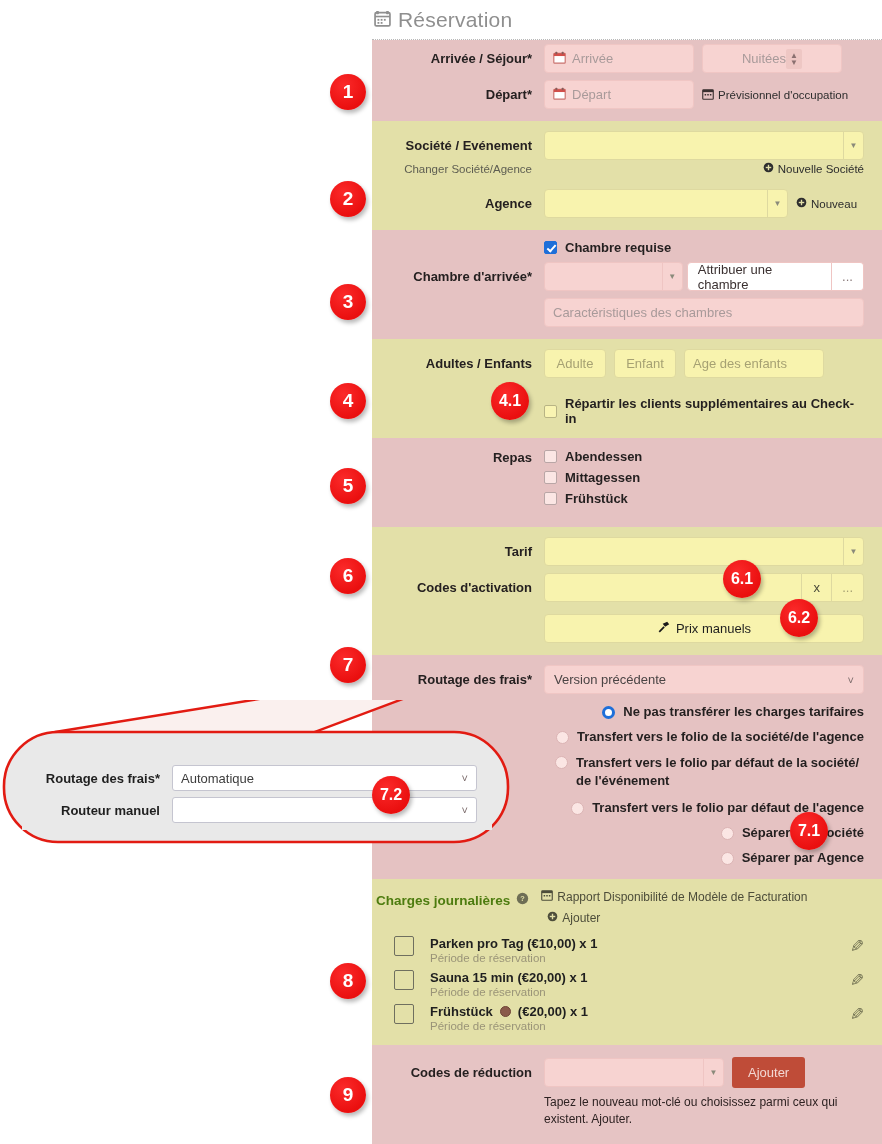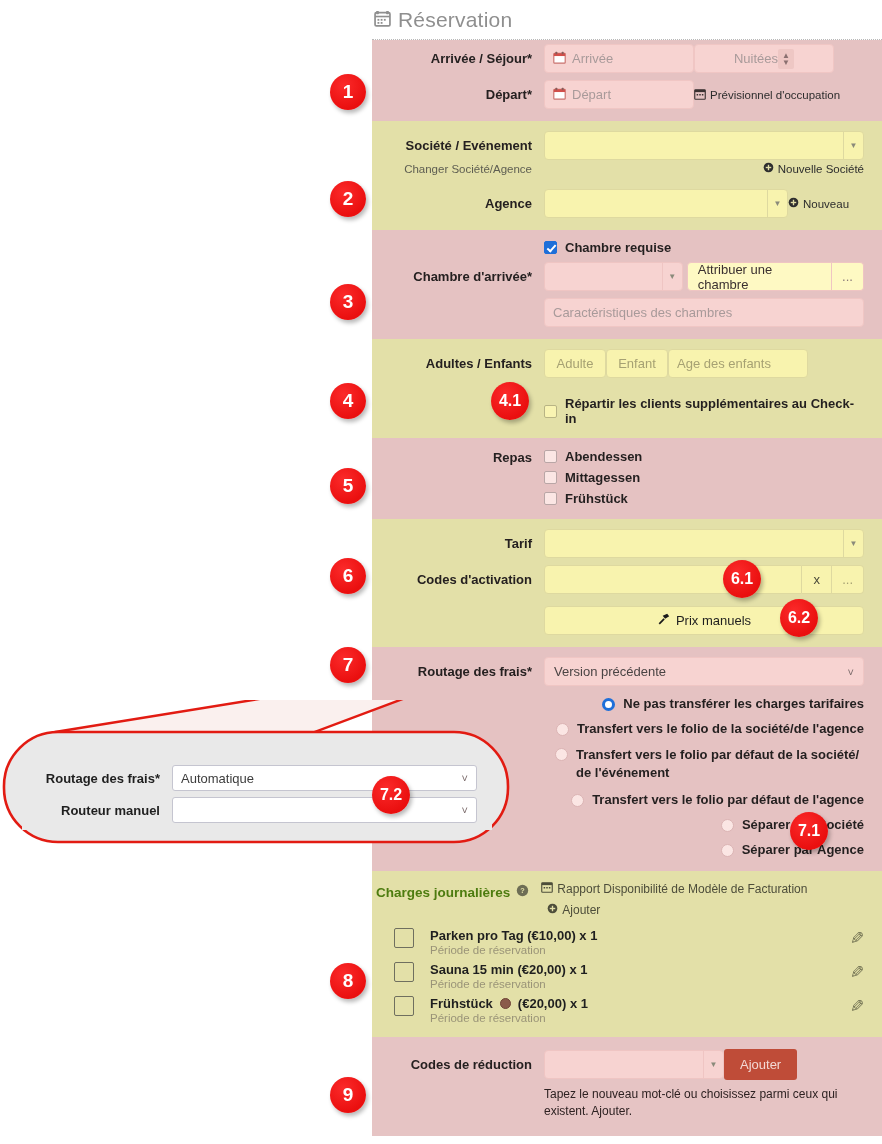--- a/index.html
+++ b/index.html
@@ -33,21 +33,21 @@
   .sec.olive  { background: #e3e0a8; }
   .sec.pink2  { background: #e6c4c4; }
 
   .row { display: flex; align-items: center; margin-bottom: 7px; }
   .row:last-child { margin-bottom: 0; }
   .lbl {
     width: 172px; flex: 0 0 172px; text-align: right; padding-right: 12px;
     font-size: 13px; font-weight: bold; color: #252020;
   }
   .lbl.thin { font-weight: normal; font-size: 11.5px; color: #5e5e52; }
-  .fields { flex: 1; display: flex; align-items: center; }
+  .fields { flex: 1; display: flex; align-items: center; gap: 8px; }
 
   
   .inp {
     height: 29px; border-radius: 4px; display:flex; align-items:center;
     padding: 0 8px; font-size: 13px;
   }
   .inp.pinkf { background:#f7d3d1; border:1px solid #f0c6c4; color:#a08d8d; }
   .inp.olivef{ background:#f8f3ae; border:1px solid #ded9a0; color:#9a9468; }
 
   .ph { color: #a89a9a; }
@@ -108,21 +108,21 @@
     border:1px solid #dbb4b4; background:#fbe6e4;
   }
   .radio.on { border:3px solid #1e6fd9; background:#fff; }
 
   
   .pill {
     height:29px; border-radius:4px; display:flex; align-items:center; justify-content:center;
     font-size:13px; padding:0 10px;
   }
   .pill.olivef { background:#f8f3ae; border:1px solid #ded9a0; color:#a6a173; }
-  .pill.pinkf  { background:#fef9c3; border:1px solid #efc5c3; color:#3a3030; }
+  .pill.pinkf  { background:#ffffff; border:1px solid #efc5c3; color:#3a3030; }
 
   .btnwrap { display:flex; }
   .btnwrap .pill { border-radius:0; border-left:none; }
   .btnwrap .pill:first-child { border-radius:4px 0 0 4px; border-left:1px solid #efc5c3; }
   .btnwrap .pill:last-child { border-radius:0 4px 4px 0; }
 
   
   .charge-row { display:flex; align-items:flex-start; padding: 3px 0; }
   .charge-main { flex:1; padding-left:16px; }
   .charge-t { font-size:13px; font-weight:bold; color:#1f1f1f; display:flex; align-items:center; gap:7px;}
@@ -334,21 +334,21 @@
         <div class="fields">
           <div class="cbrow" style="margin-bottom:0;">
             <span class="cb olive"></span>
             <span class="cbtxt">Répartir les clients supplémentaires au Check-in</span>
           </div>
         </div>
       </div>
     </div>
 
     <div class="sec pink" style="padding-top:11px;padding-bottom:13px;">
-      <div class="row" style="align-items:flex-start;margin-bottom:0;">
+      <div class="row" style="align-items:flex-start;margin-bottom:8px;">
         <div class="lbl" style="padding-top:1px;">Repas</div>
         <div class="fields" style="flex-direction:column;align-items:flex-start;gap:0;">
           <div class="cbrow">
             <span class="cb"></span>
             <span class="cbtxt">Abendessen</span>
           </div>
           <div class="cbrow">
             <span class="cb"></span>
             <span class="cbtxt">Mittagessen</span>
           </div>

